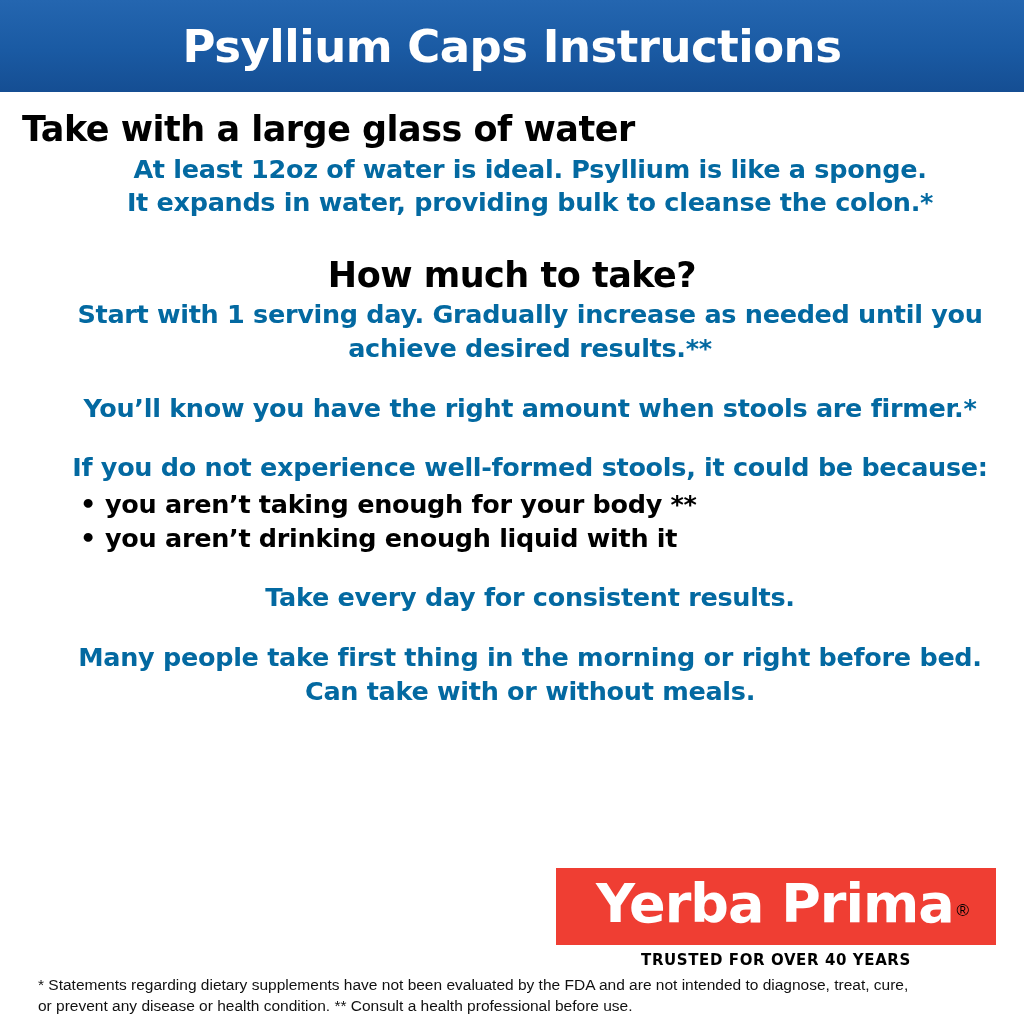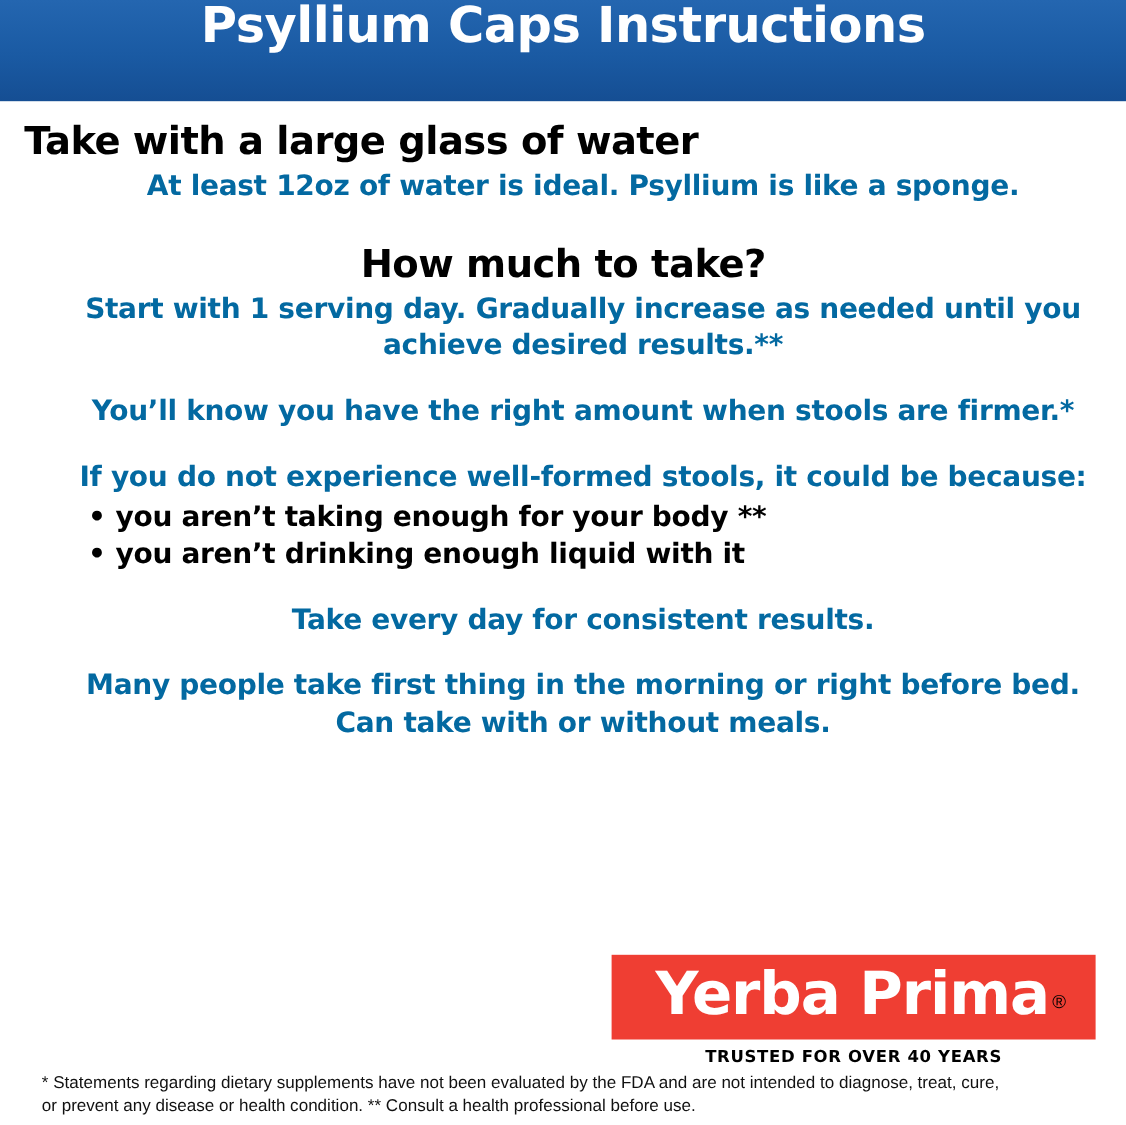--- a/index.html
+++ b/index.html
@@ -24,20 +24,21 @@
   }
 
   
   .banner {
     width: 100%;
     height: 92px;
     background: #1c5ea8;
     background: linear-gradient(to bottom, #2466b0 0%, #1a5aa3 55%, #154e93 100%);
     border-bottom: 4px solid #0f4versionx;
     display: flex;
+    align-items: center;
     justify-content: center;
     box-sizing: border-box;
   }
   .banner-title {
     color: #ffffff;
     font-size: 45px;
     font-weight: bold;
     letter-spacing: -0.5px;
     font-family: "DejaVu Sans", sans-serif;
     text-align: center;
@@ -153,20 +154,21 @@
 
   <div class="banner">
     <div class="banner-title">Psyllium Caps Instructions</div>
   </div>
 
   <div class="content">
 
     <div class="h2">Take with a large glass of water</div>
     <div class="indent-block">
       <div class="body-line">At least 12oz of water is ideal.  Psyllium is like a sponge.</div>
+      <div class="body-line">It expands in water, providing bulk to cleanse the colon.*</div>
     </div>
 
     <div class="h2 second">How much to take?</div>
     <div class="indent-block">
       <div class="body-line">Start with 1 serving day. Gradually increase as needed until you achieve desired results.**</div>
       <div class="body-line para">You’ll know you have the right amount when stools are firmer.*</div>
       <div class="body-line para">If you do not experience well-formed stools, it could be because:</div>
 
       <ul class="bullets">
         <li>you aren’t taking enough for your body **</li>

